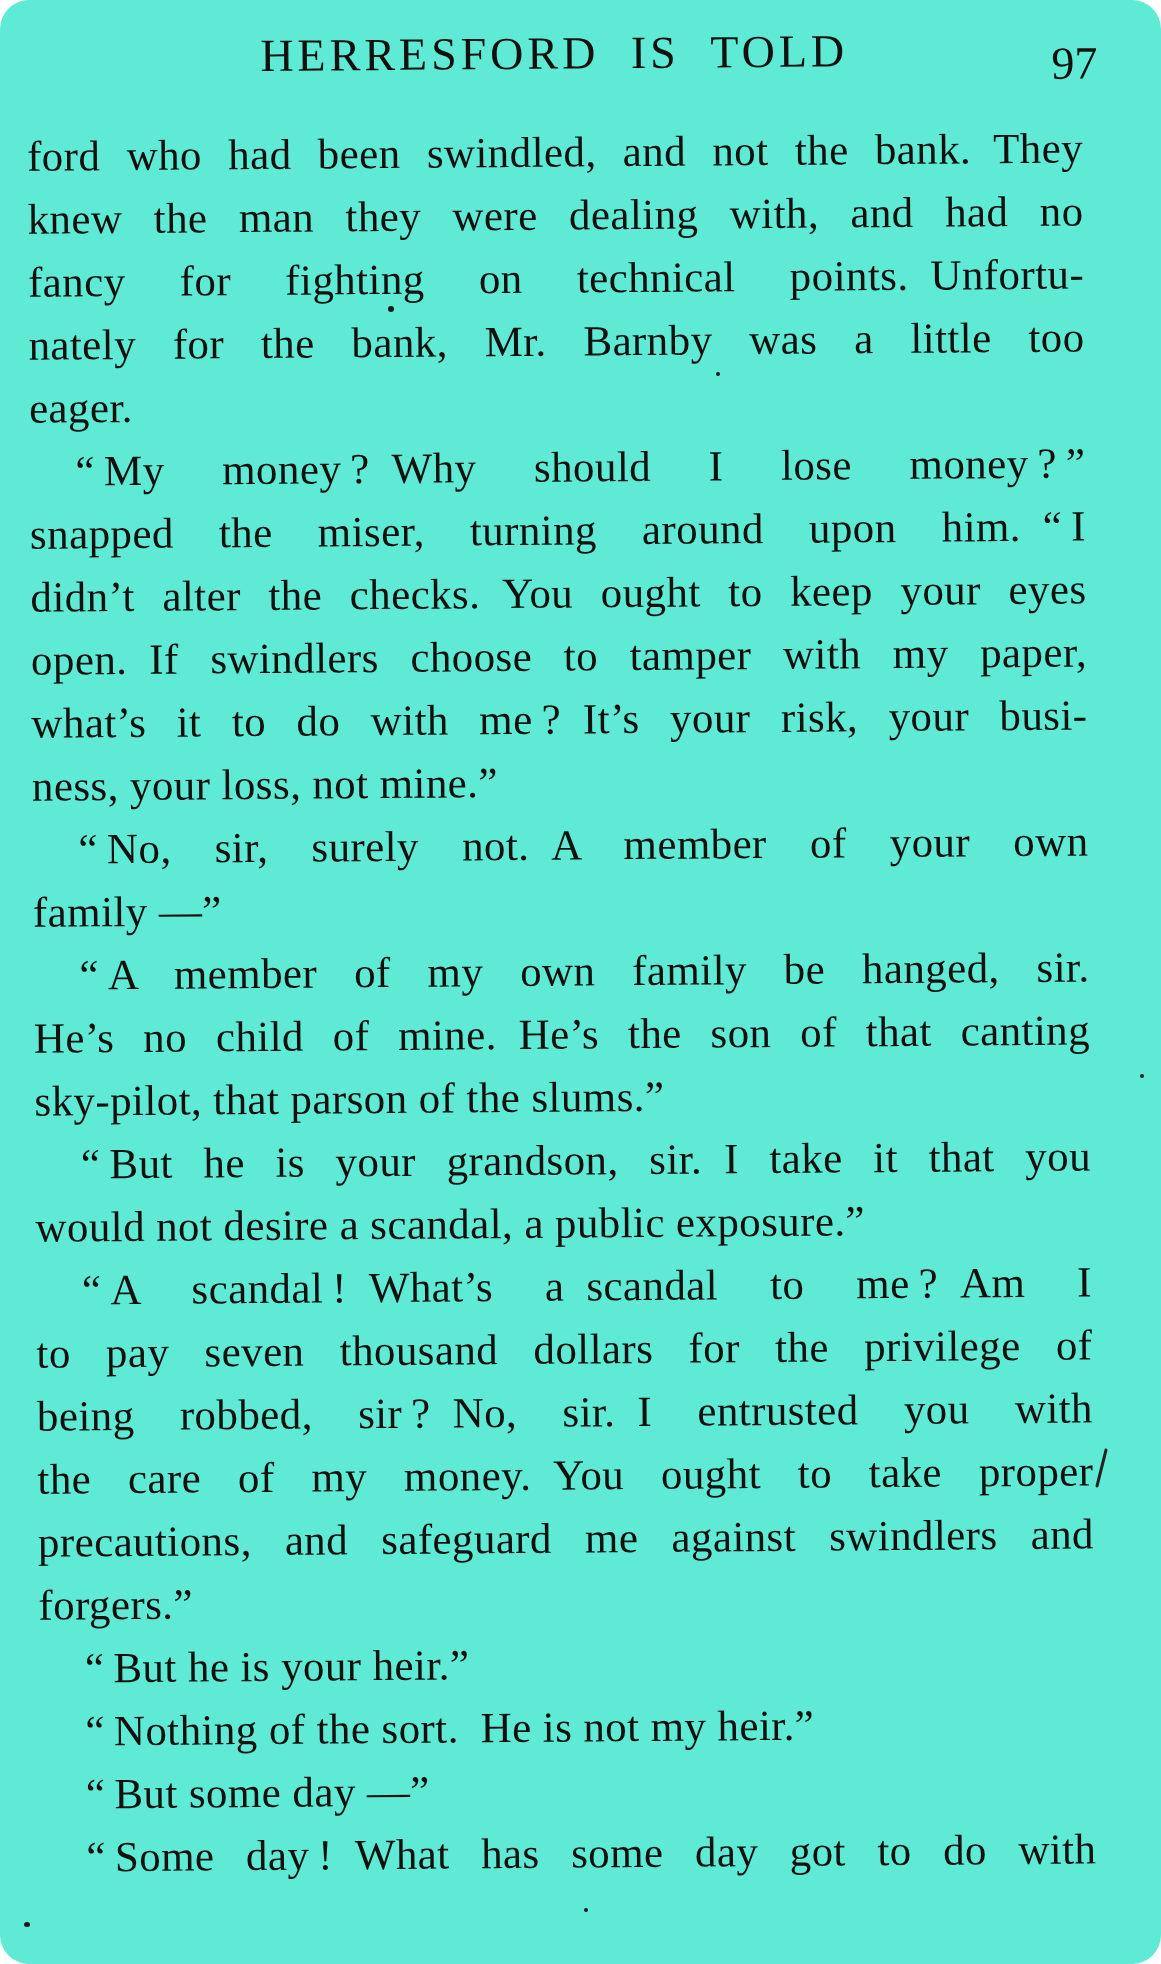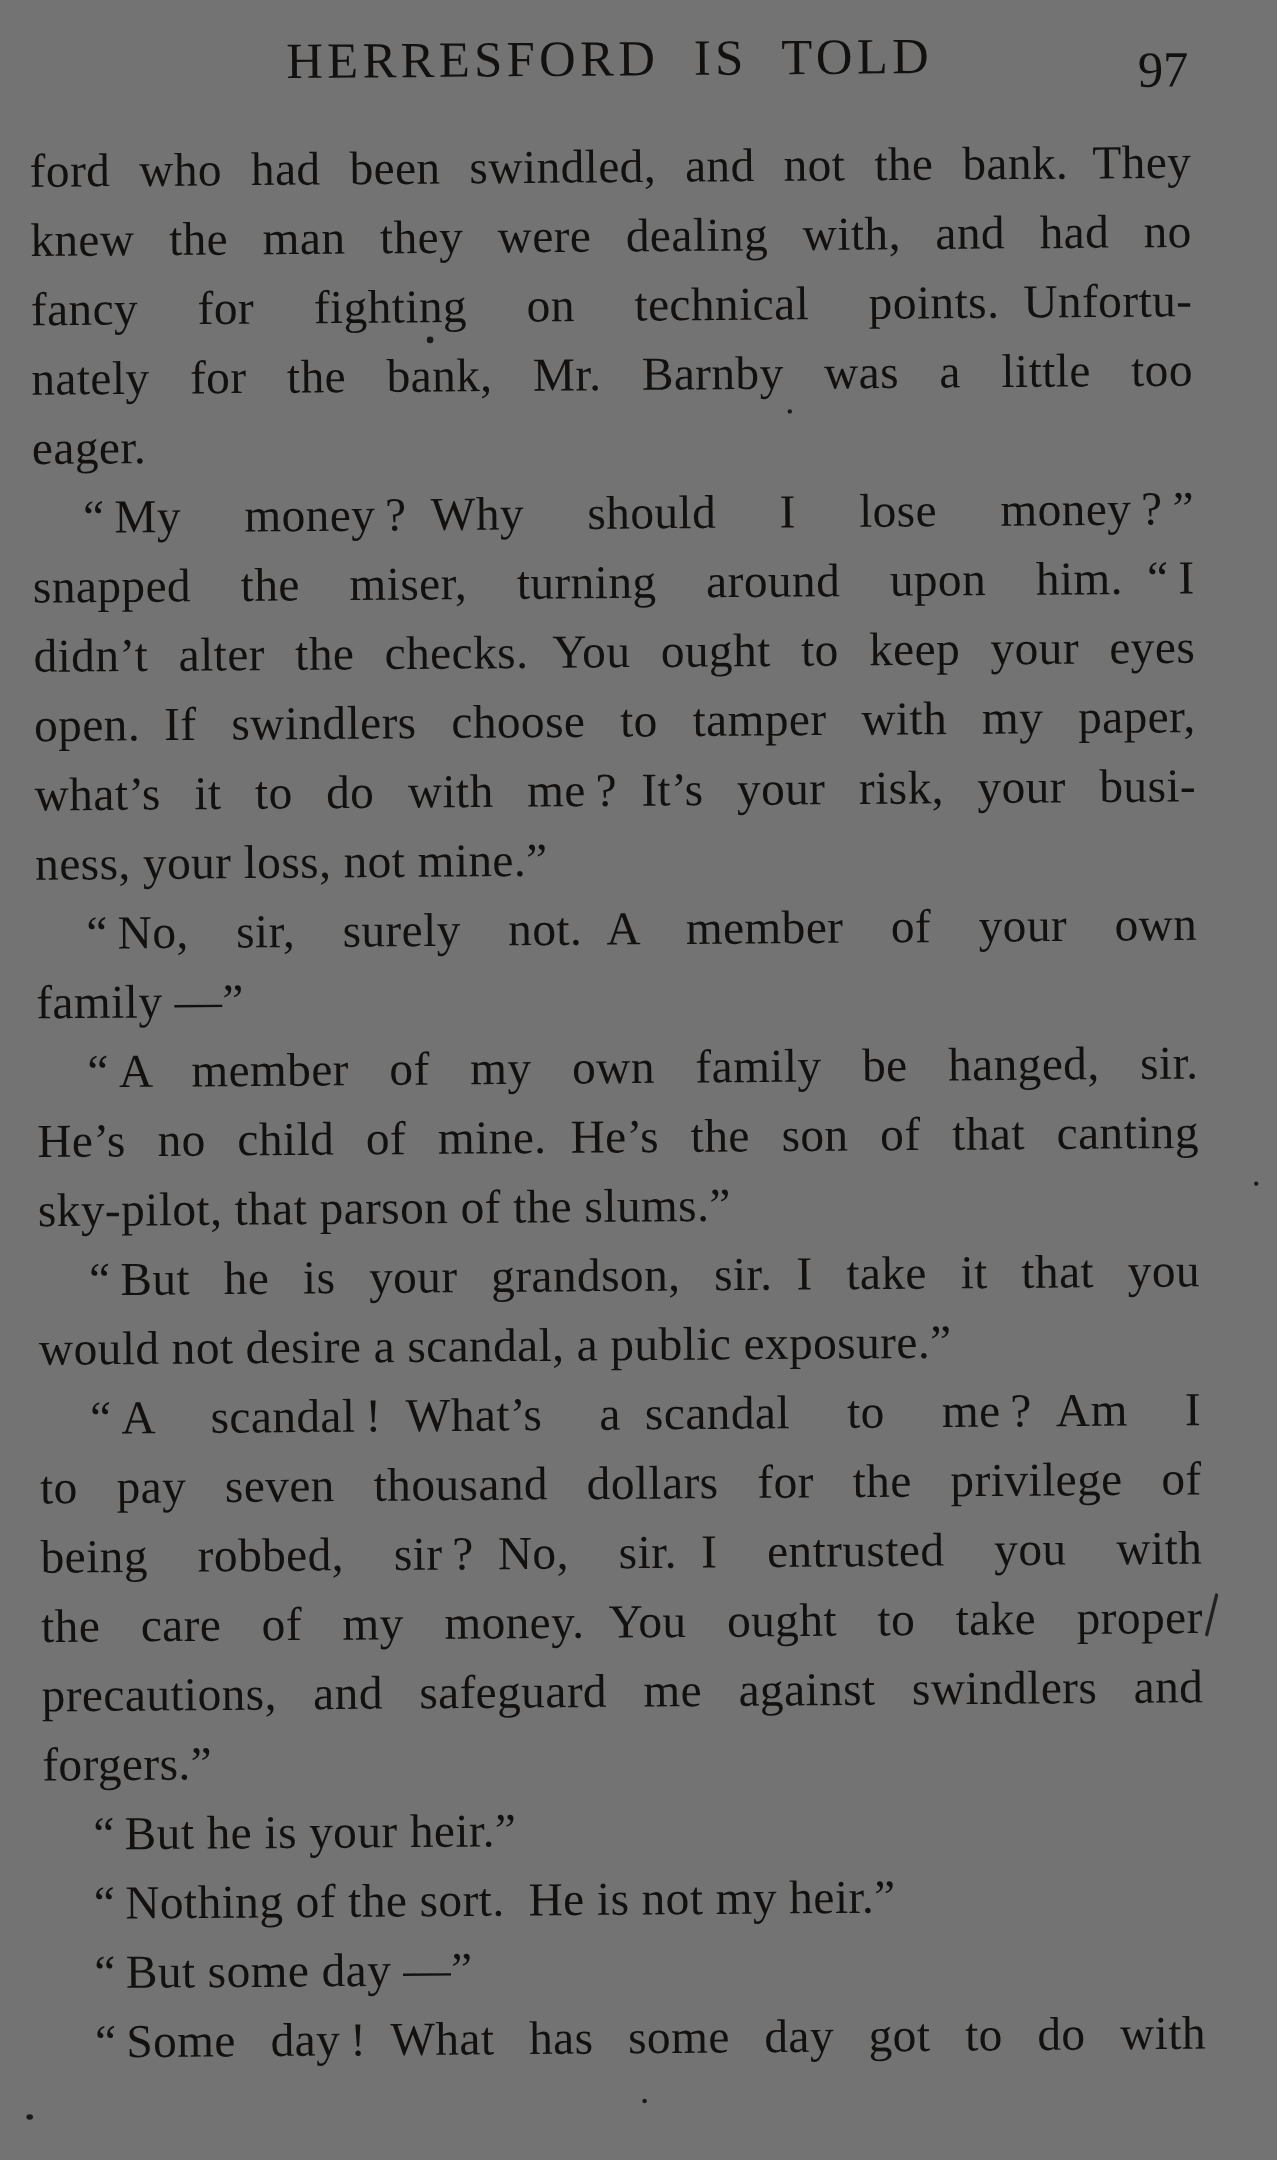--- a/index.html
+++ b/index.html
@@ -36,21 +36,21 @@
     font-size: 46px;
     letter-spacing: 4px;
     word-spacing: 16px;
     white-space: nowrap;
   }
   .folio {
     position: absolute;
     top: 14px;
     left: 1008px;
     width: 80px;
-    text-align: left;
+    text-align: center;
     font-size: 46px;
   }
   .body-text {
     position: absolute;
     top: 120px;
     left: 32px;
     width: 1056px;
   }
   .line {
     height: 63px;
@@ -76,21 +76,21 @@
     width: 3px;
     height: 40px;
     background: #222;
     transform: rotate(14deg);
     border-radius: 2px;
   }
 </style>
 </head>
 <body>
 
-<div class="page" style="background: #737373; color: rgb(18, 17, 16);">
+<div class="page" style="background: #5eead4; color: rgb(18, 17, 16); border-radius: 29px;">
   <div class="tilt">
 
     <div class="running-head">
       <div class="head-title">HERRESFORD IS TOLD</div>
       <div class="folio">97</div>
     </div>
 
     <div class="body-text">
         <div class="line">ford who had been swindled, and not the bank. They</div>
         <div class="line">knew the man they were dealing with, and had no</div>

